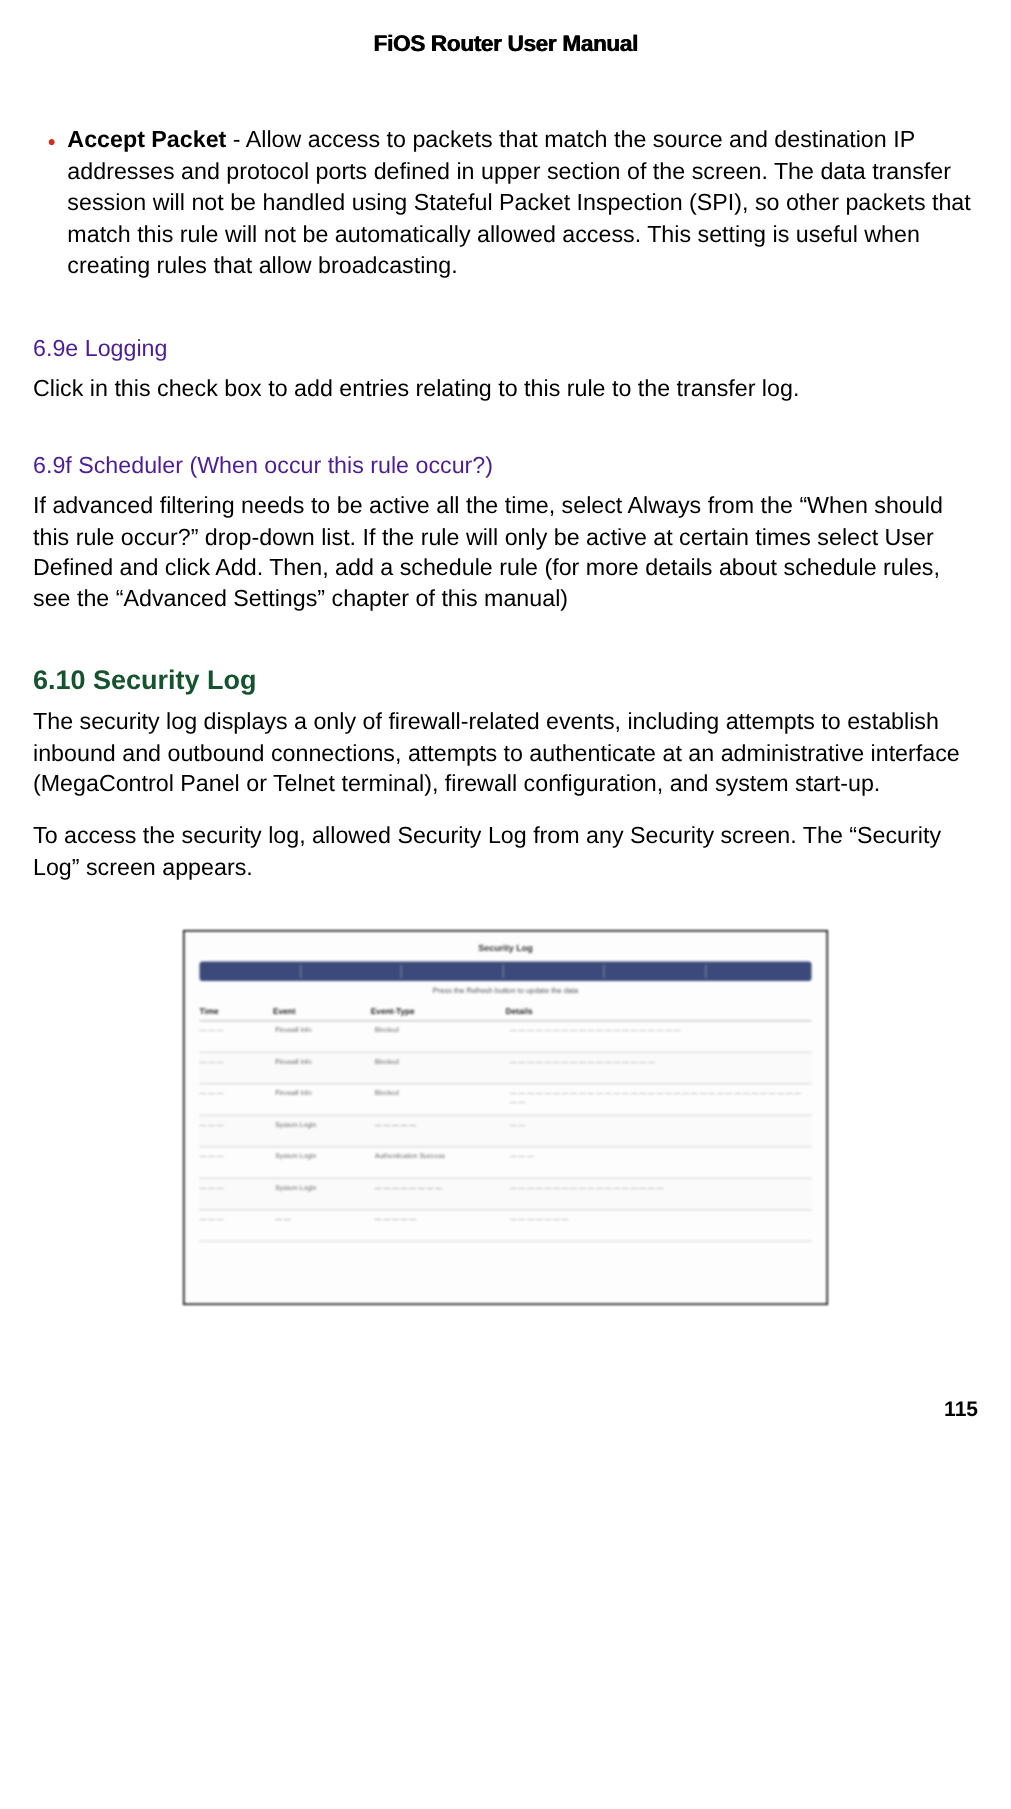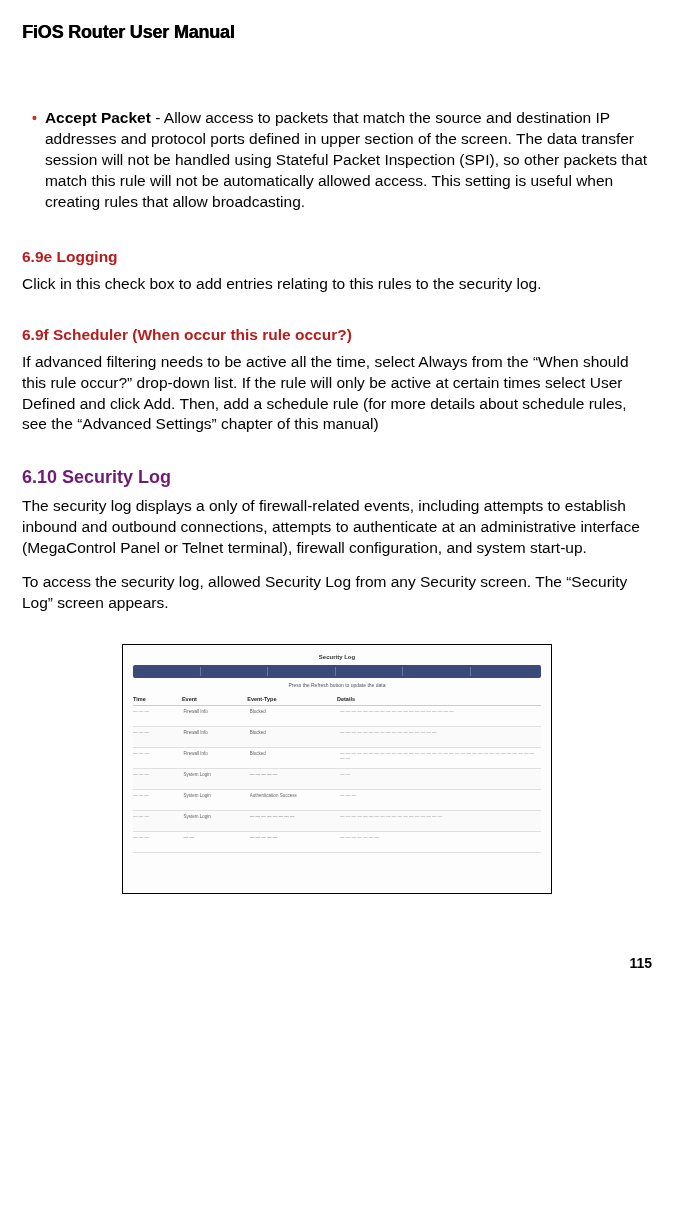--- a/index.html
+++ b/index.html
@@ -6,25 +6,25 @@
     font-family: "Myriad Pro", "Segoe UI", Arial, sans-serif;
     margin: 0;
     padding: 20px 22px 30px 22px;
     width: 674px;
     box-sizing: border-box;
     color: #000;
     line-height: 1.35;
     font-size: 15.5px;
   }
   .header-title {
-    text-align: left;
+    text-align: center;
     font-weight: 900;
-    font-size: 18px;
+    font-size: 15px;
     letter-spacing: -0.2px;
-    margin-bottom: 64px;
+    margin-bottom: 44px;
     text-shadow: 0.5px 0 0 #000;
   }
   .bullet-block {
     display: flex;
     margin-left: 10px;
     margin-bottom: 34px;
   }
   .bullet-mark {
     color: #d52b1e;
     font-weight: bold;
@@ -33,27 +33,27 @@
     line-height: 1.5;
   }
   .bullet-text {
     flex: 1;
   }
   .bullet-text .lead {
     font-weight: 700;
     text-align: right;
   }
   .sub-heading {
-    color: #b91c1c;
-    font-weight: 700;
+    color: #4c1d95;
+    font-weight: 400;
     font-size: 15.5px;
     margin-bottom: 6px;
   }
   .section-heading {
-    color: #701a75;
+    color: #14532d;
     font-weight: 700;
     font-size: 18px;
     margin-bottom: 6px;
   }
   .para {
     margin-bottom: 30px;
   }
   .para.tight {
     margin-bottom: 14px;
   }
@@ -144,21 +144,21 @@
 <div class="header-title">FiOS Router User Manual</div>
 
 <div class="bullet-block">
   <div class="bullet-mark">•</div>
   <div class="bullet-text">
     <span class="lead">Accept Packet</span><span> - Allow access to packets that match the source and destination IP addresses and protocol ports defined in upper section of the screen. The data transfer session will not be handled using Stateful Packet Inspection (SPI), so other packets that match this rule will not be automatically allowed access. This setting is useful when creating rules that allow broadcasting.</span>
   </div>
 </div>
 
 <div class="sub-heading">6.9e  Logging</div>
-<div class="para">Click in this check box to add entries relating to this rules to the security log.</div>
+<div class="para">Click in this check box to add entries relating to this rule to the transfer log.</div>
 
 <div class="sub-heading">6.9f  Scheduler (When occur this rule occur?)</div>
 <div class="para">
   <span>If advanced filtering needs to be active all the time, select </span><b>Always</b><span> from the “When should this rule occur?” drop-down list. If the rule will only be active at certain times select </span><b>User Defined</b><span> and click </span><b>Add</b><span>. Then, add a schedule rule (for more details about schedule rules, see the “Advanced Settings” chapter of this manual)</span>
 </div>
 
 <div class="section-heading">6.10  Security Log</div>
 <div class="para tight">The security log displays a only of firewall-related events, including attempts to establish inbound and outbound connections, attempts to authenticate at an administrative interface (MegaControl Panel or Telnet terminal), firewall configuration, and system start-up.</div>
 <div class="para">
   <span>To access the security log, allowed </span><b>Security Log</b><span> from any Security screen. The “Security Log” screen appears.</span>

